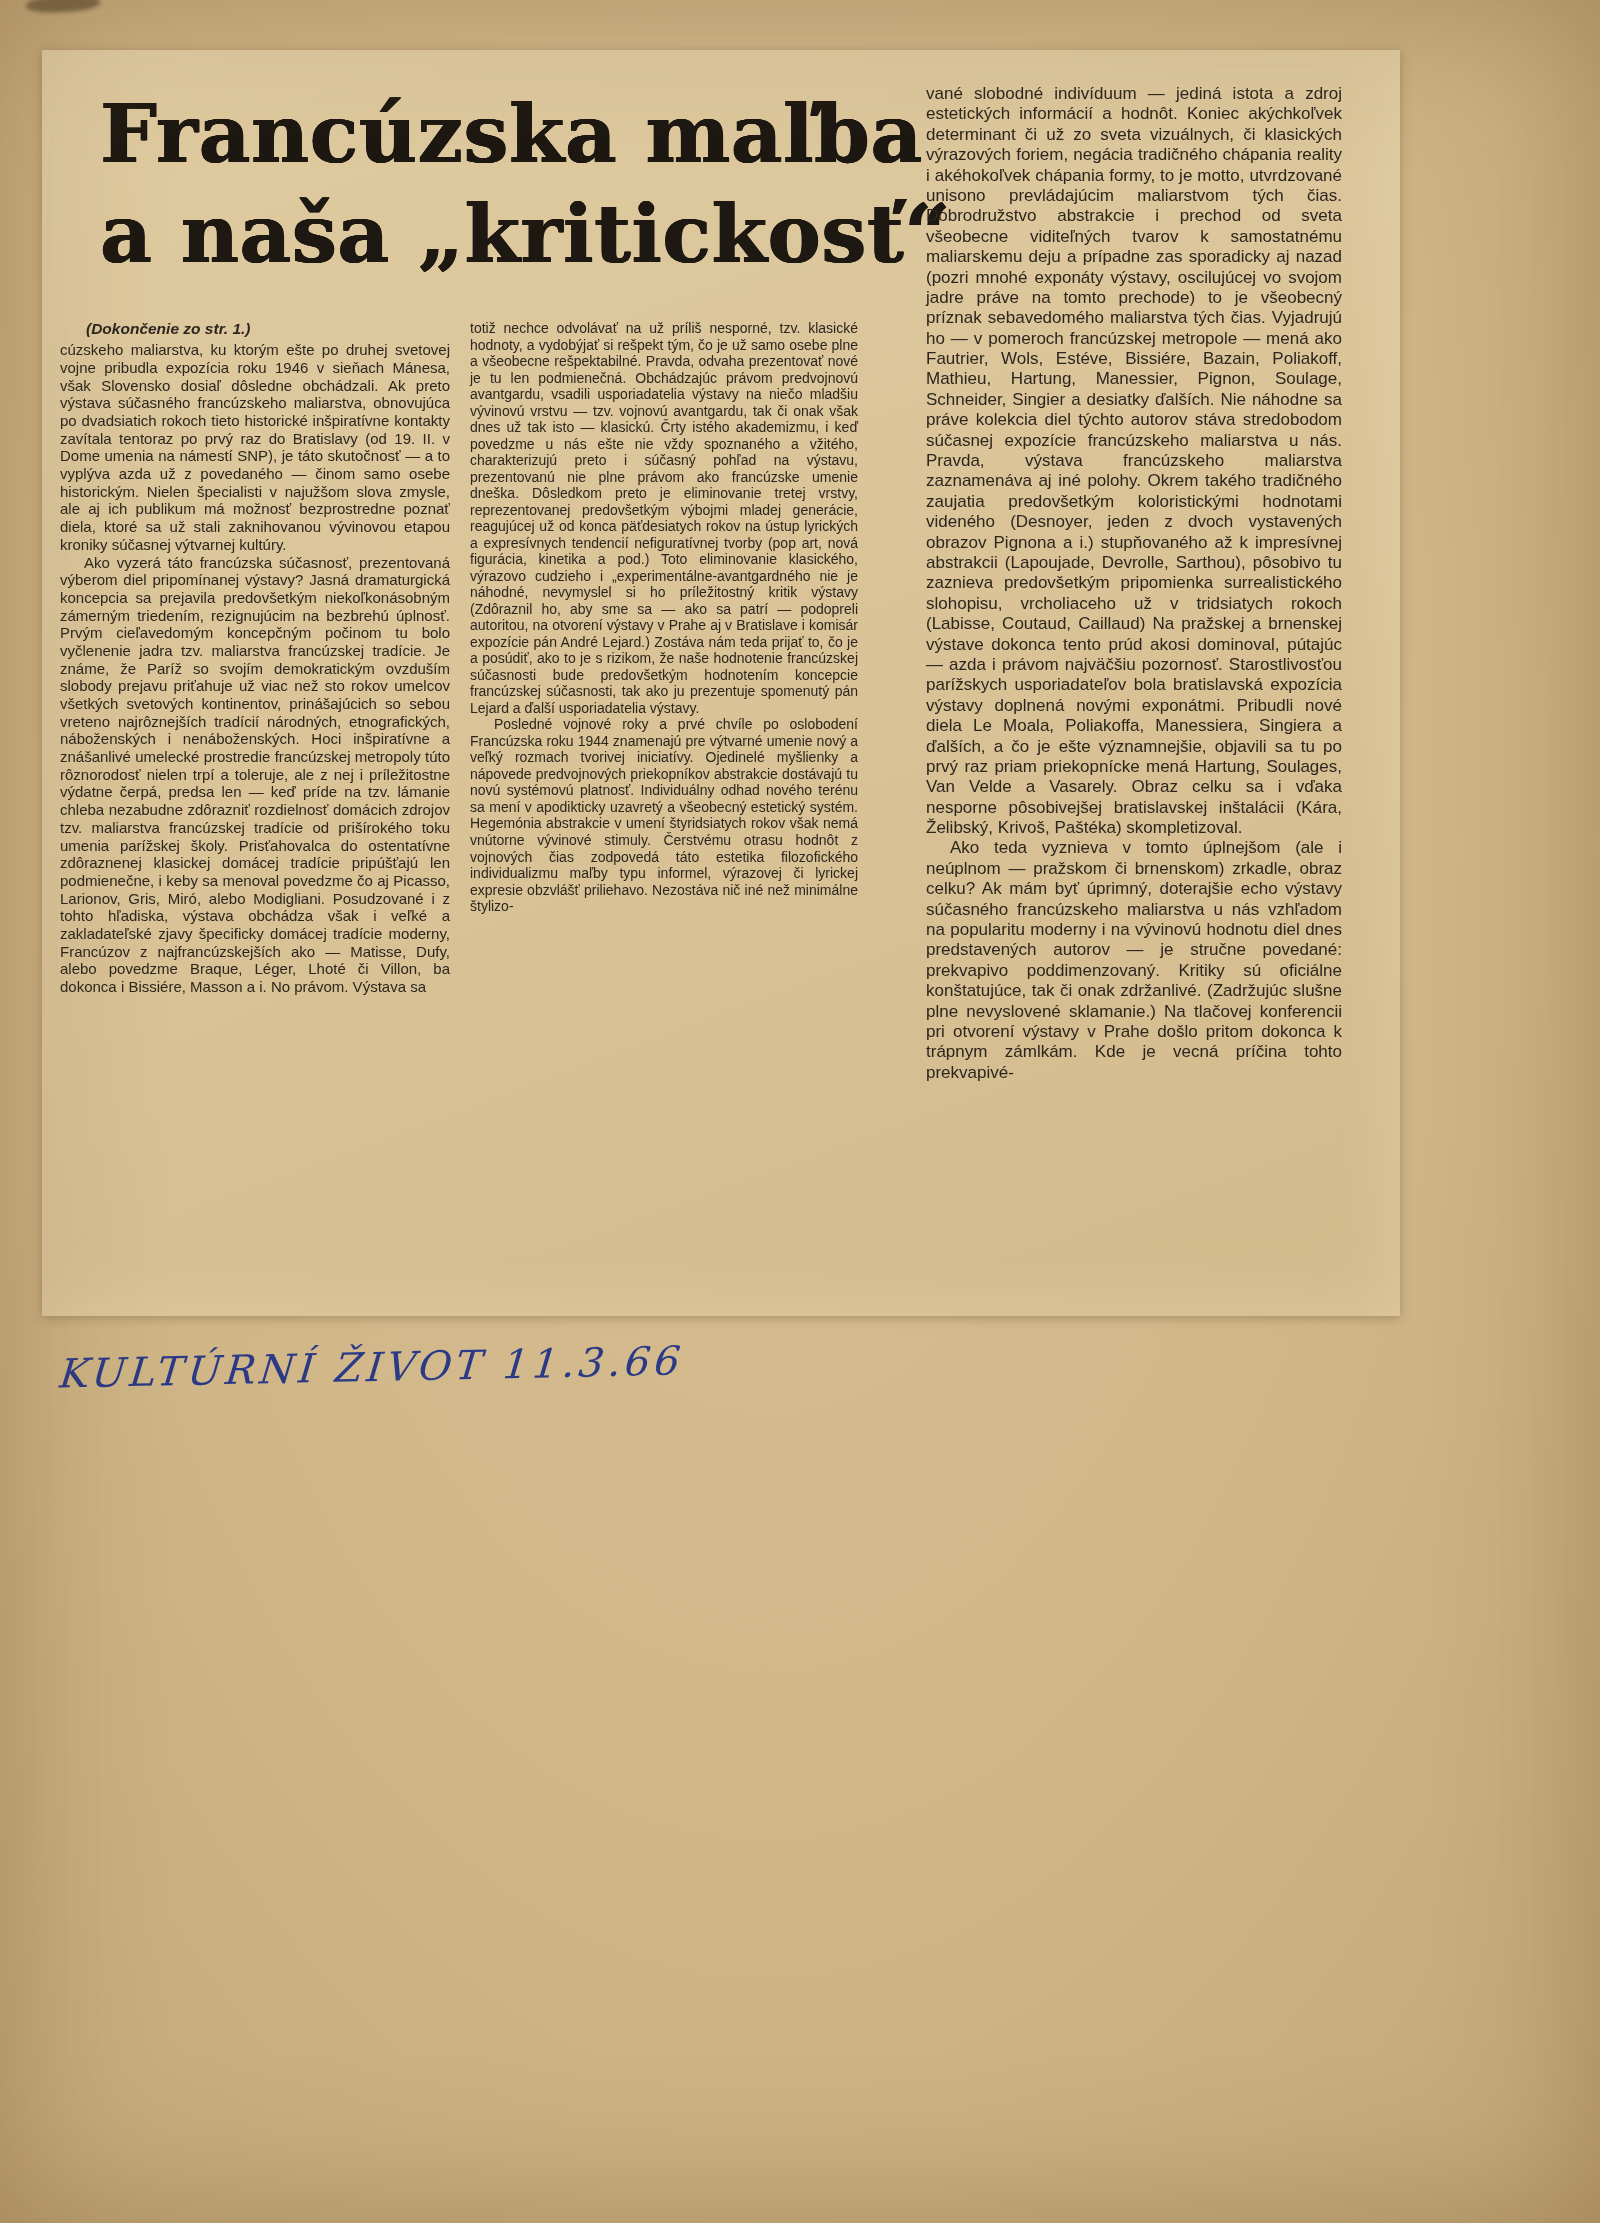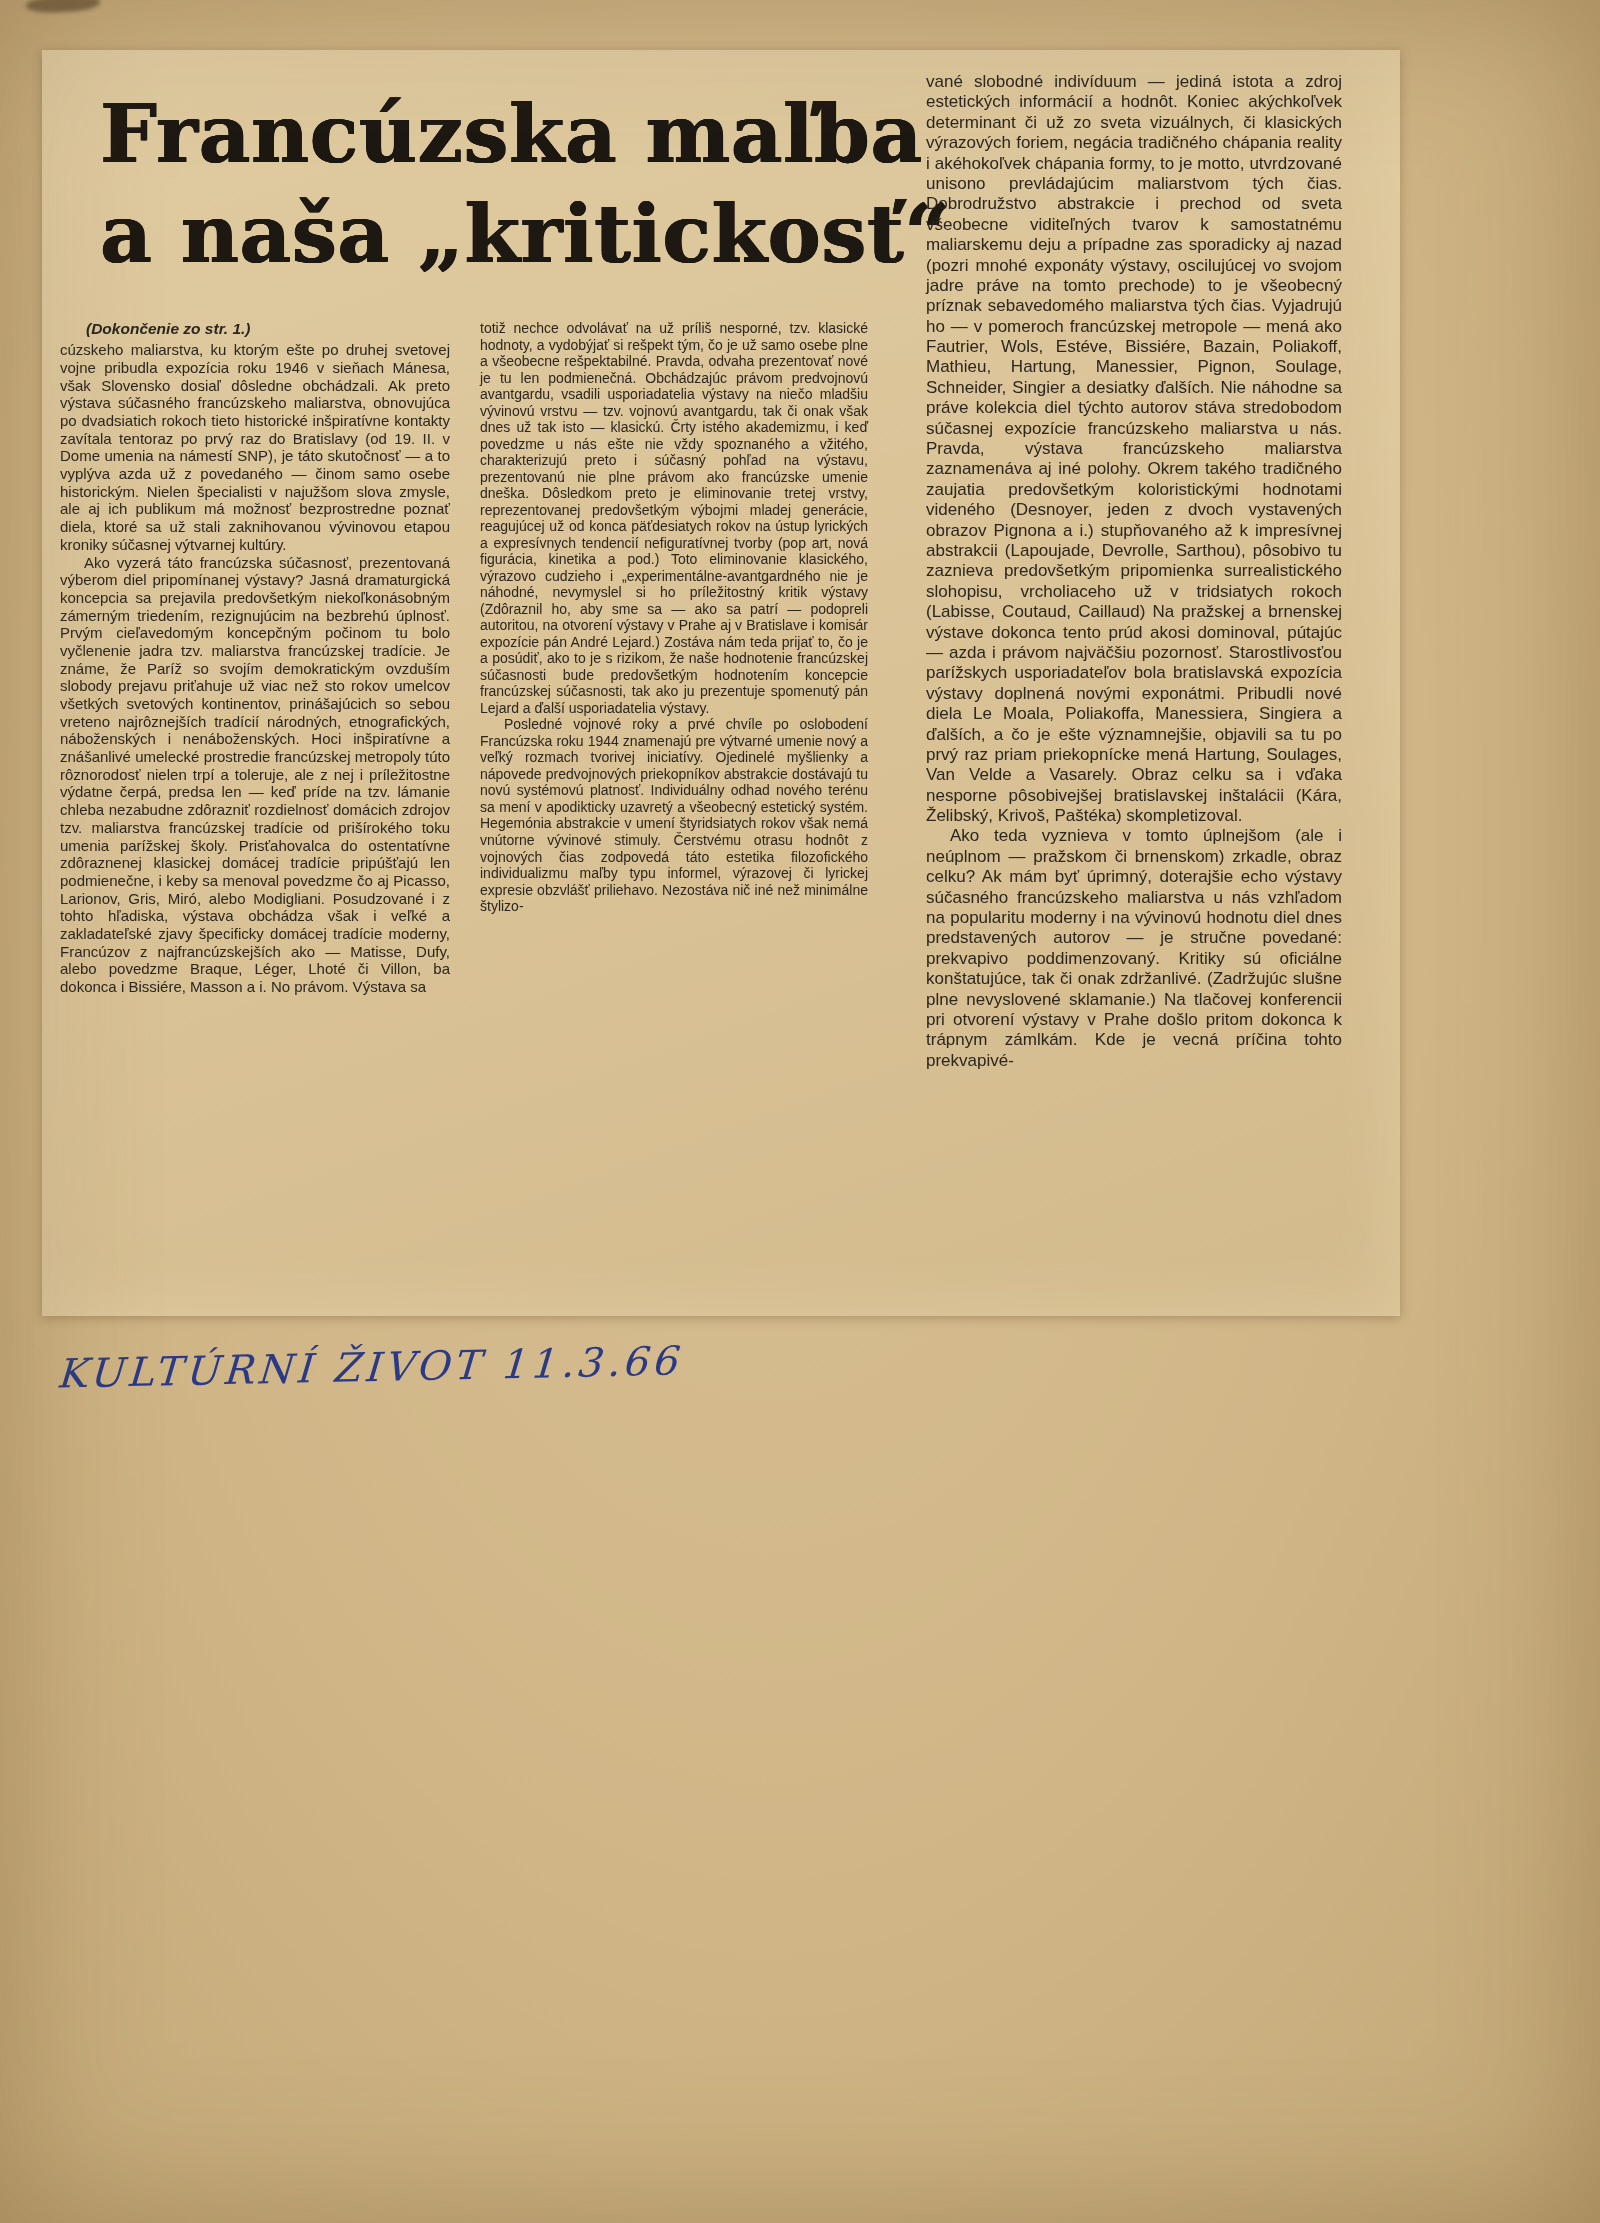--- a/index.html
+++ b/index.html
@@ -29,26 +29,26 @@
   }
   .main-left{position:absolute;left:18px;top:8px;width:808px;}
   .headline{
     margin:26px 0 0 40px;
     font-family:"DejaVu Serif","Liberation Serif",serif;
     font-weight:bold;font-size:80px;line-height:1.25;
     color:#1d1812;letter-spacing:.5px;
     text-shadow:.7px 0 0 #1d1812,-.4px 0 0 #1d1812, 0 .4px 0 #1d1812;
   }
   .hl-line{display:block;white-space:nowrap;}
-  .cols-two{display:flex;gap:30px;margin-top:36px;}
+  .cols-two{display:flex;gap:20px;margin-top:36px;}
   .col{color:#2c261f;text-align:justify;}
   .col1{width:390px;font-size:15px;line-height:1.18;}
   .col2{width:388px;font-size:14px;line-height:1.18;}
   .col3{
-    position:absolute;left:884px;top:22px;width:416px;
+    position:absolute;left:884px;top:34px;width:416px;
     color:#2c261f;text-align:justify;
     font-size:17px;line-height:1.2;
   }
   .para{margin:0;text-indent:24px;}
   .para.no-indent{text-indent:0;}
   .cont-note{
     margin:0 0 3px 0;font-style:italic;font-weight:bold;
     text-indent:26px;font-size:15.5px;color:#2c261f;
   }
   .handwriting{

